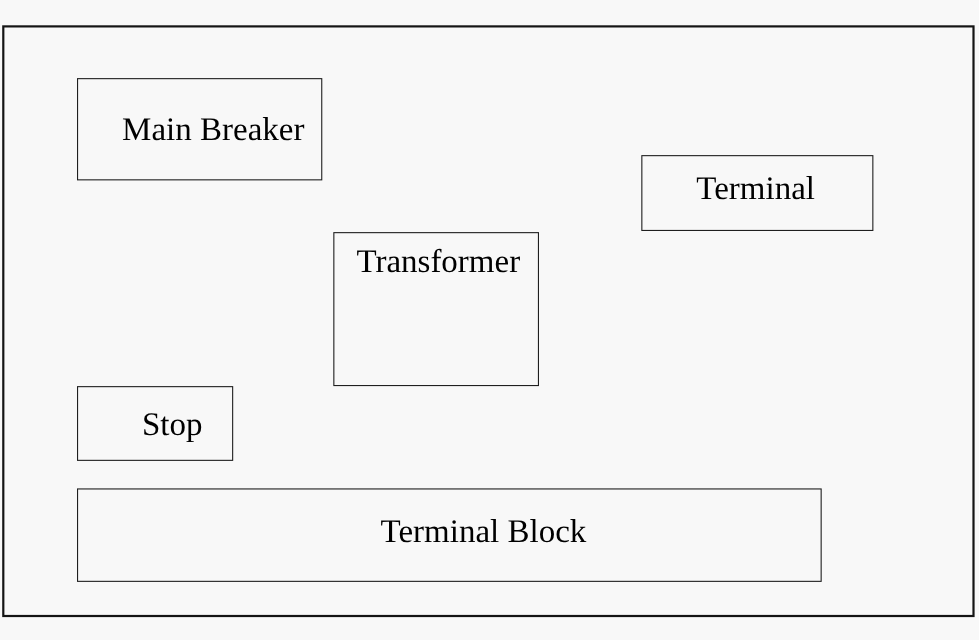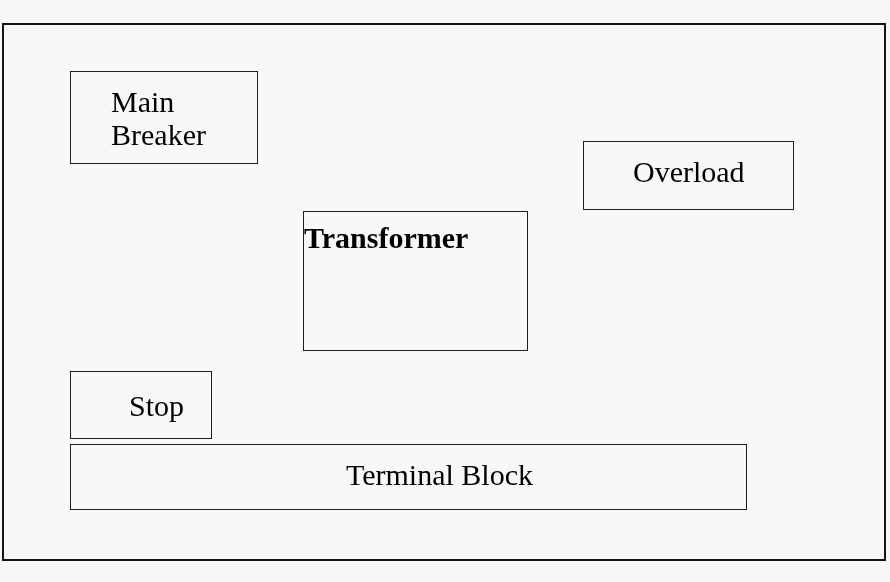--- a/index.html
+++ b/index.html
@@ -31,62 +31,60 @@
     display: flex;
     align-items: center;
     justify-content: flex-start;
     font-size: 30px;
     line-height: 1.1;
     color: #000;
     background: transparent;
     white-space: normal;
   }
   .box-main-breaker {
-    left: 70px; top: 71px; width: 188px; height: 93px;
+    left: 70px; top: 71px; width: 223px; height: 93px;
     padding-left: 40px;
   }
   .box-contactors {
     left: 583px; top: 47px; width: 211px; height: 71px;
     padding-left: 29px; padding-bottom: 8px;
   }
   .box-overload {
     left: 583px; top: 141px; width: 211px; height: 69px;
     padding-left: 49px; padding-bottom: 8px;
   }
   .box-transformer {
-    left: 303px; top: 211px; width: 225px; height: 140px;
-    padding-left: 0; padding-top: 9px;
+    left: 303px; top: 211px; width: 187px; height: 140px;
+    padding-left: 20px; padding-top: 9px;
     align-items: flex-start;
-    font-weight: bold;
   }
   .box-start {
     left: 70px; top: 257px; width: 142px; height: 70px;
     padding-left: 52px; padding-bottom: 6px;
   }
   .box-stop {
     left: 70px; top: 351px; width: 142px; height: 68px;
     padding-left: 58px;
-    margin-top: 20px;
   }
   .box-terminal-block {
-    left: 70px; top: 444px; width: 677px; height: 66px;
+    left: 70px; top: 444px; width: 677px; height: 85px;
     padding-left: 275px; padding-bottom: 6px;
   }
 </style>
 </head>
 <body>
 
 <div class="stage">
 
   <div class="outer-frame"></div>
 
   <div class="dbox box-main-breaker">Main Breaker</div>
 
 
-  <div class="dbox box-overload">Overload</div>
+  <div class="dbox box-overload">Terminal</div>
 
   <div class="dbox box-transformer">Transformer</div>
 
 
   <div class="dbox box-stop">Stop</div>
 
   <div class="dbox box-terminal-block">Terminal Block</div>
 
 </div>
 

